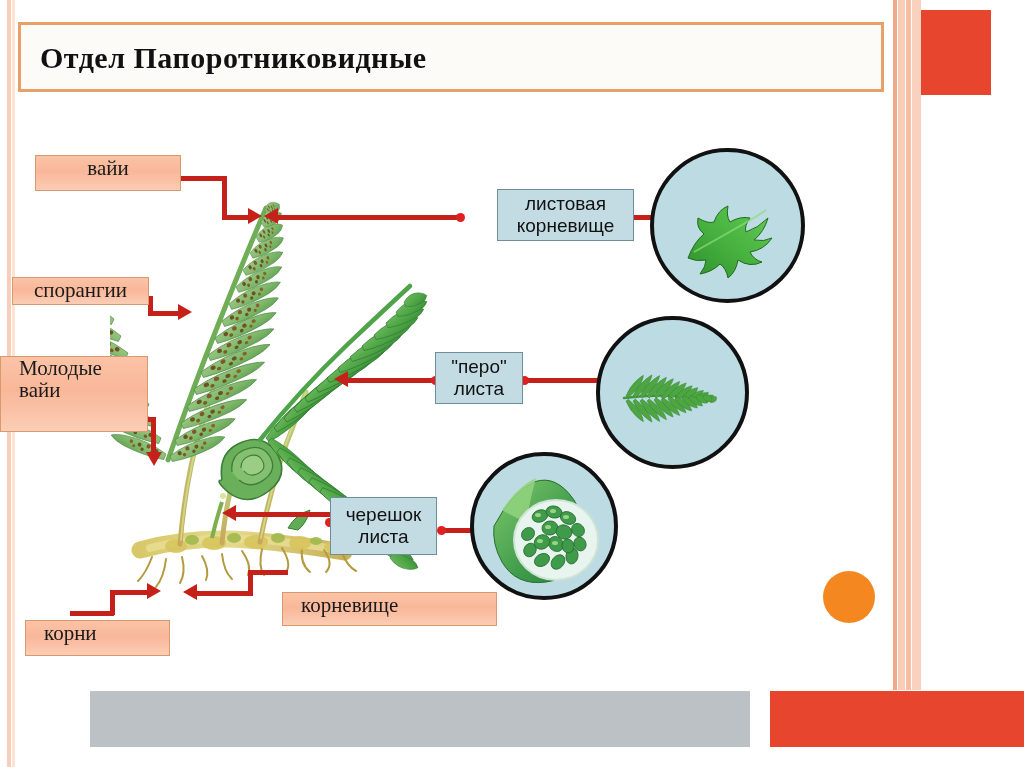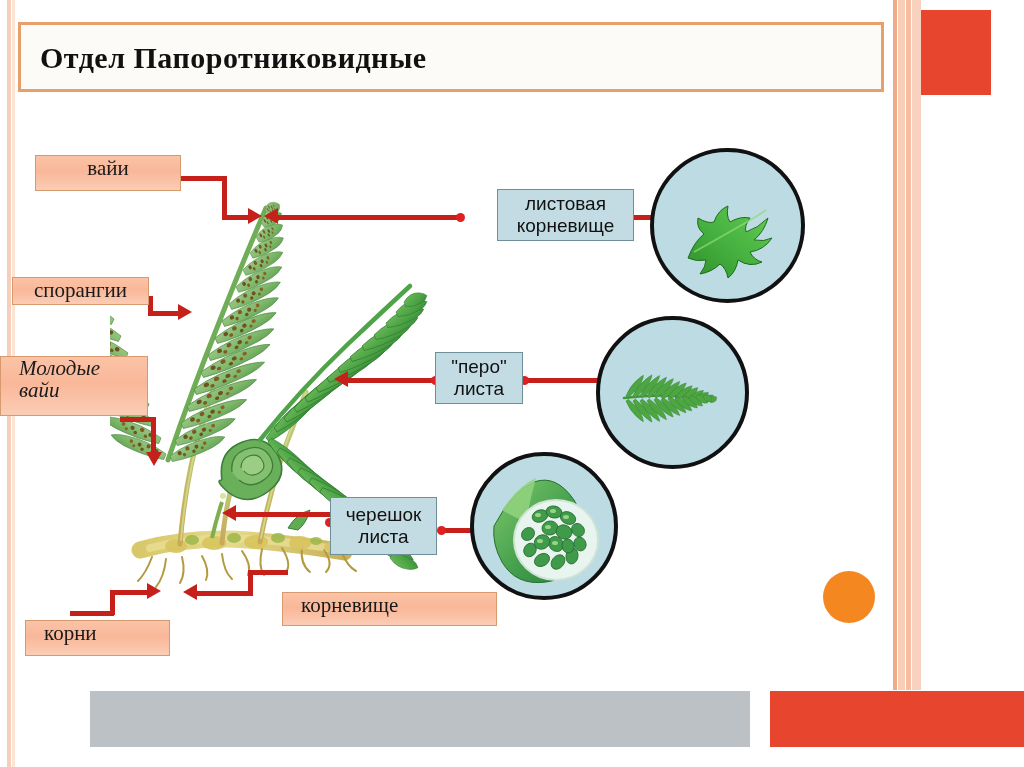--- a/index.html
+++ b/index.html
@@ -312,21 +312,21 @@
   <div class="arrow-l" style="left:183px;top:584px;"></div>
 
   <div class="peach-box center" style="left:35px;top:155px;width:146px;height:36px;">
     <span>вайи</span>
   </div>
 
   <div class="peach-box center" style="left:12px;top:277px;width:137px;height:28px;">
     <span>спорангии</span>
   </div>
 
-  <div class="peach-box" style="left:0px;top:356px;width:148px;height:60px;font-style:italic;">
+  <div class="peach-box" style="left:0px;top:356px;width:148px;height:76px;">
     <span class="lines">
       <span>Молодые</span><br>
       <span>вайи</span>
     </span>
   </div>
 
   <div class="peach-box" style="left:282px;top:592px;width:215px;height:34px;">
     <span>корневище</span>
   </div>
 

